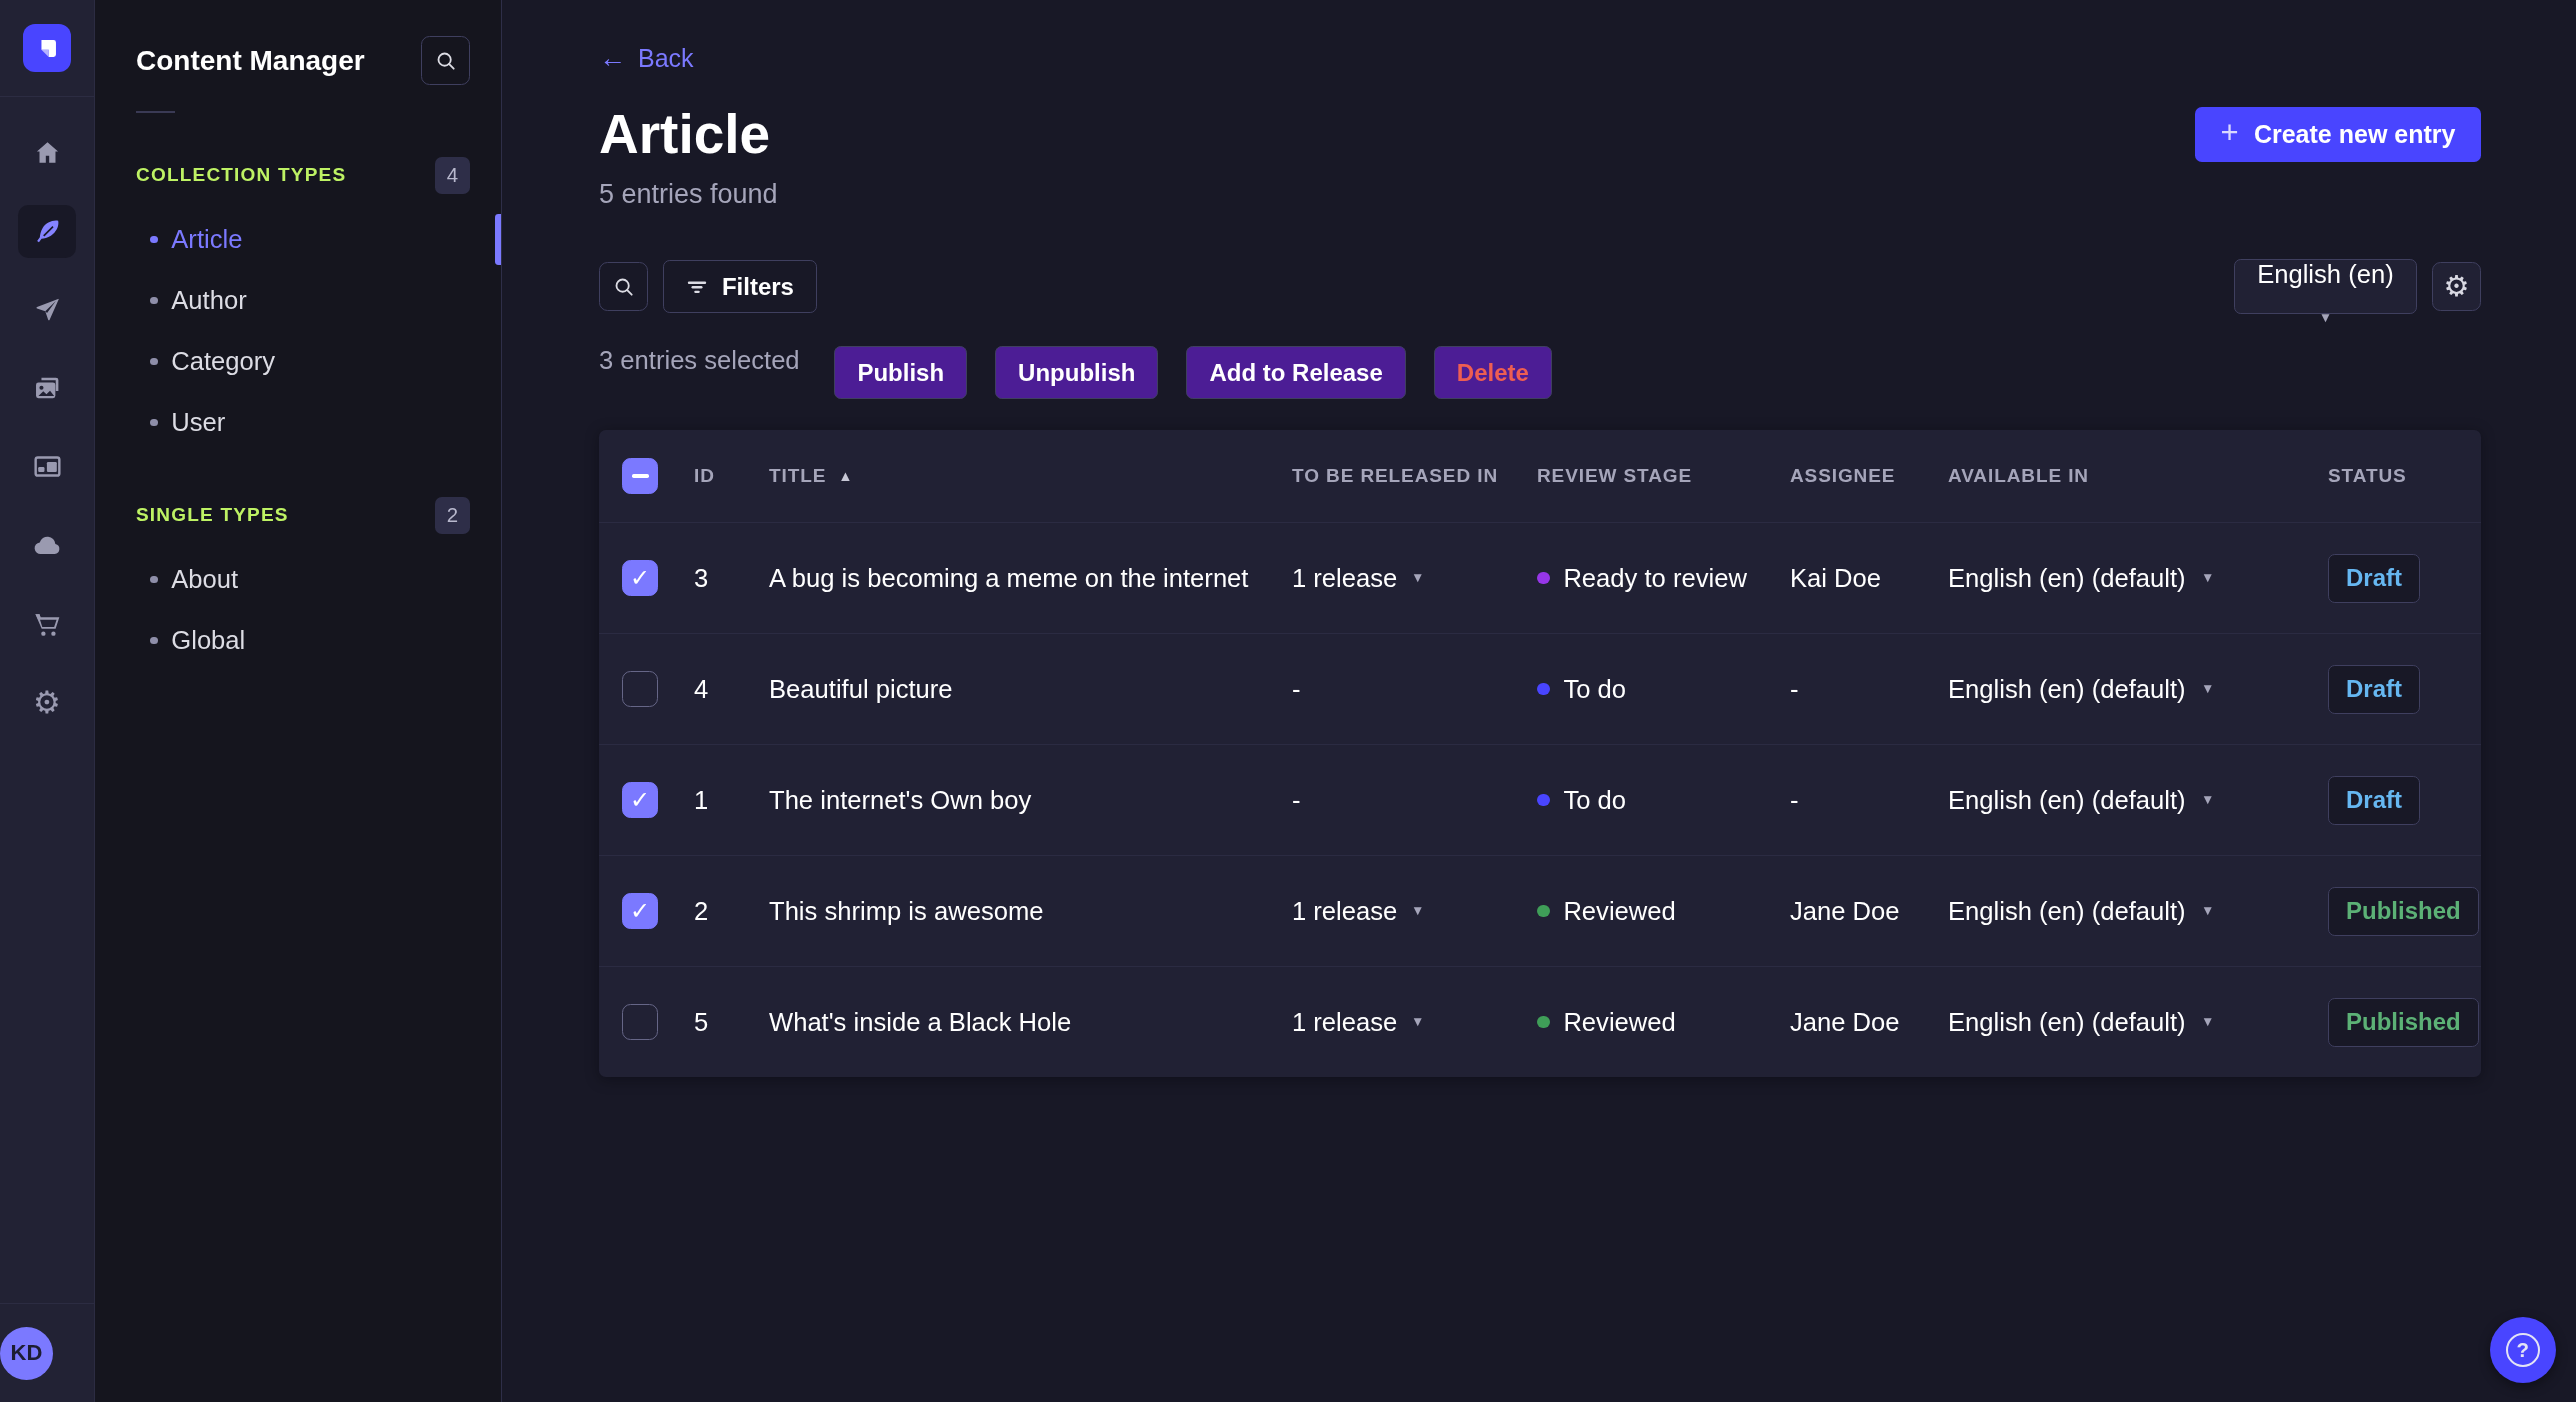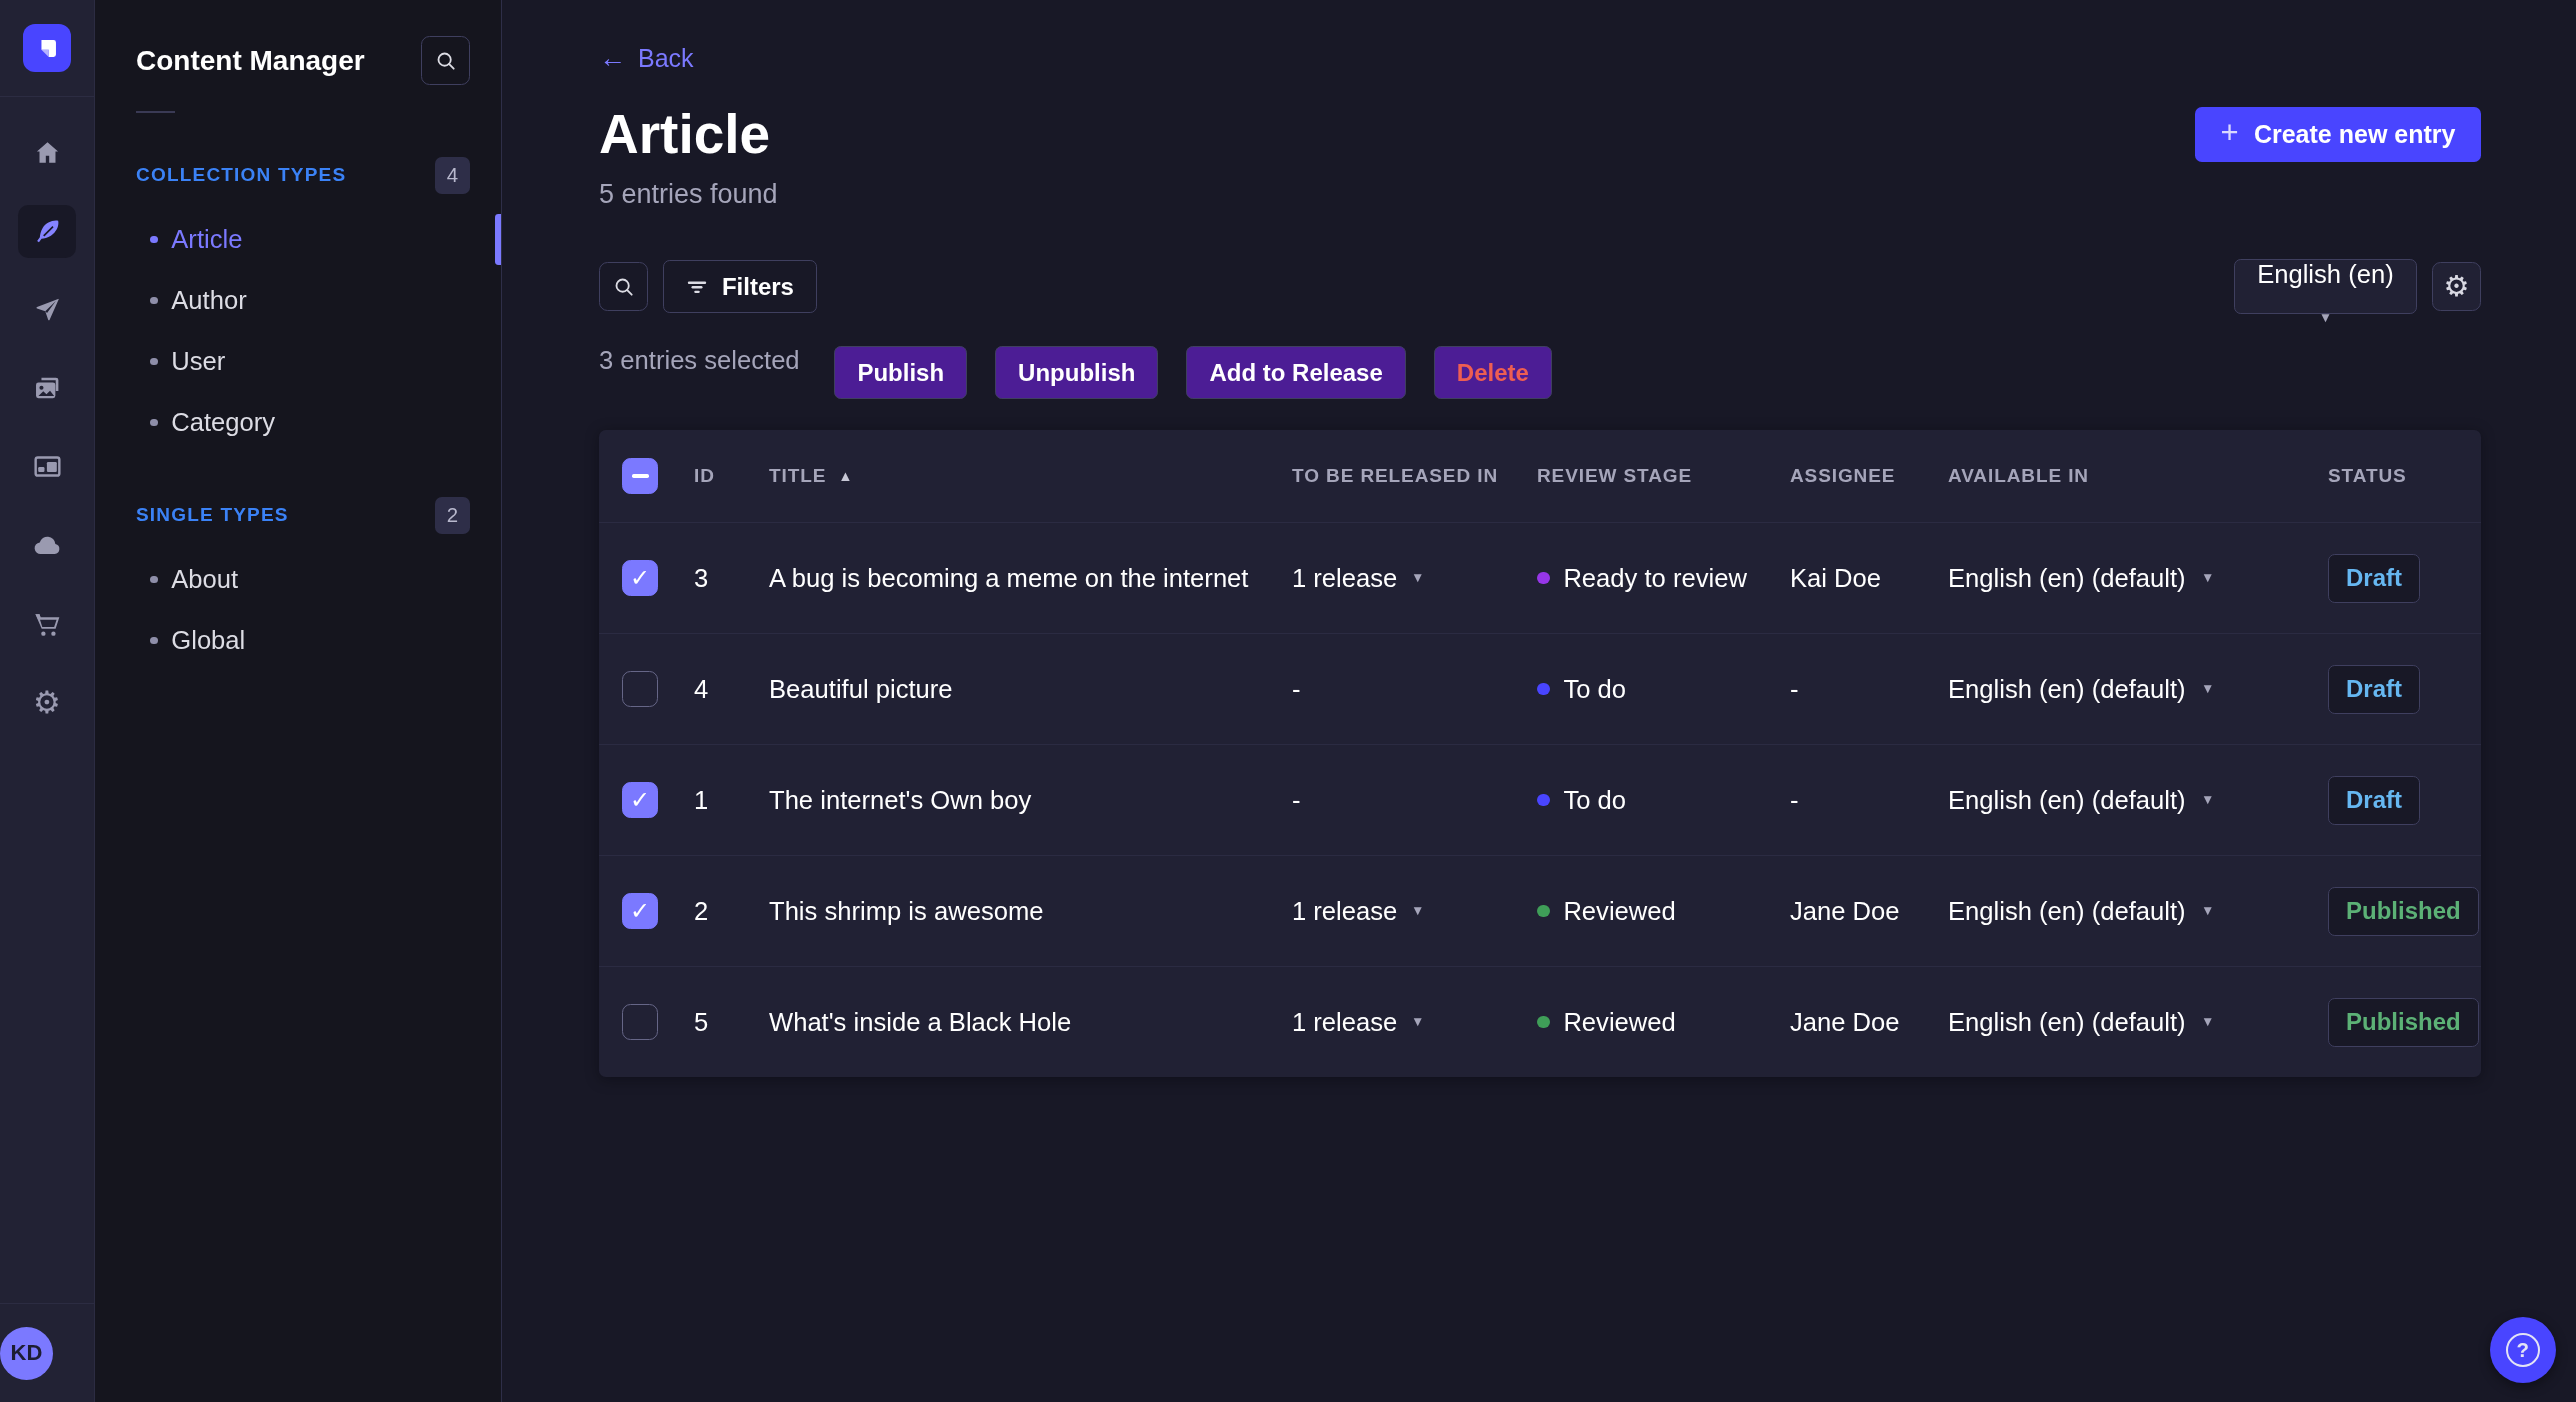--- a/index.html
+++ b/index.html
@@ -32,21 +32,21 @@
   }
   .subnav-header { padding:36px 31px 0 41px; display:flex; align-items:center; justify-content:space-between; }
   .subnav-title { font-size:28px; font-weight:bold; color:#fff; }
   .icon-sq-btn {
     width:49px; height:49px; border:0.9px solid #3f3f5f; border-radius:8.5px;
     display:flex; align-items:center; justify-content:center; cursor:pointer; background:transparent;
   }
   .subnav-divider { width:39px; height:2.6px; background:#3a3a55; margin:25.6px 0 0 41px; }
   .subnav-section { margin-top:44px; }
   .section-head { padding:0 31px 0 41px; display:flex; align-items:center; justify-content:space-between; margin-bottom:15.3px; }
-  .section-label { font-size:19px; font-weight:bold; color:#3b82f6; letter-spacing:1.2px; }
+  .section-label { font-size:19px; font-weight:bold; color:#bef264; letter-spacing:1.2px; }
   .section-badge { background:#2e2e48; color:#b8b8cd; font-size:20.4px; border-radius:6.8px; padding:6.8px 12px; }
   .subnav-item { height:61px; display:flex; align-items:center; padding-left:55px; cursor:pointer; position:relative; }
   .subnav-item .bullet { width:7.7px; height:7.7px; border-radius:50%; background:#8e8ea9; margin-right:13.6px; flex-shrink:0; }
   .subnav-item .item-label { font-size:25.6px; color:#dcdce4; }
   .subnav-item.active .bullet { background:#7b79ff; }
   .subnav-item.active .item-label { color:#7b79ff; }
   .subnav-item.active::after {
     content:""; position:absolute; right:0; top:5.1px; width:6px; height:51px;
     background:#7b79ff; border-radius:3.4px 0 0 3.4px;
   }
@@ -217,25 +217,25 @@
     <div class="subnav-item active">
       <span class="bullet"></span>
       <span class="item-label">Article</span>
     </div>
     <div class="subnav-item">
       <span class="bullet"></span>
       <span class="item-label">Author</span>
     </div>
     <div class="subnav-item">
       <span class="bullet"></span>
+      <span class="item-label">Category</span>
+    </div>
+    <div class="subnav-item">
+      <span class="bullet"></span>
       <span class="item-label">User</span>
-    </div>
-    <div class="subnav-item">
-      <span class="bullet"></span>
-      <span class="item-label">Category</span>
     </div>
   </div>
 
   <div class="subnav-section">
     <div class="section-head">
       <span class="section-label">SINGLE TYPES</span>
       <span class="section-badge">2</span>
     </div>
     <div class="subnav-item">
       <span class="bullet"></span>

